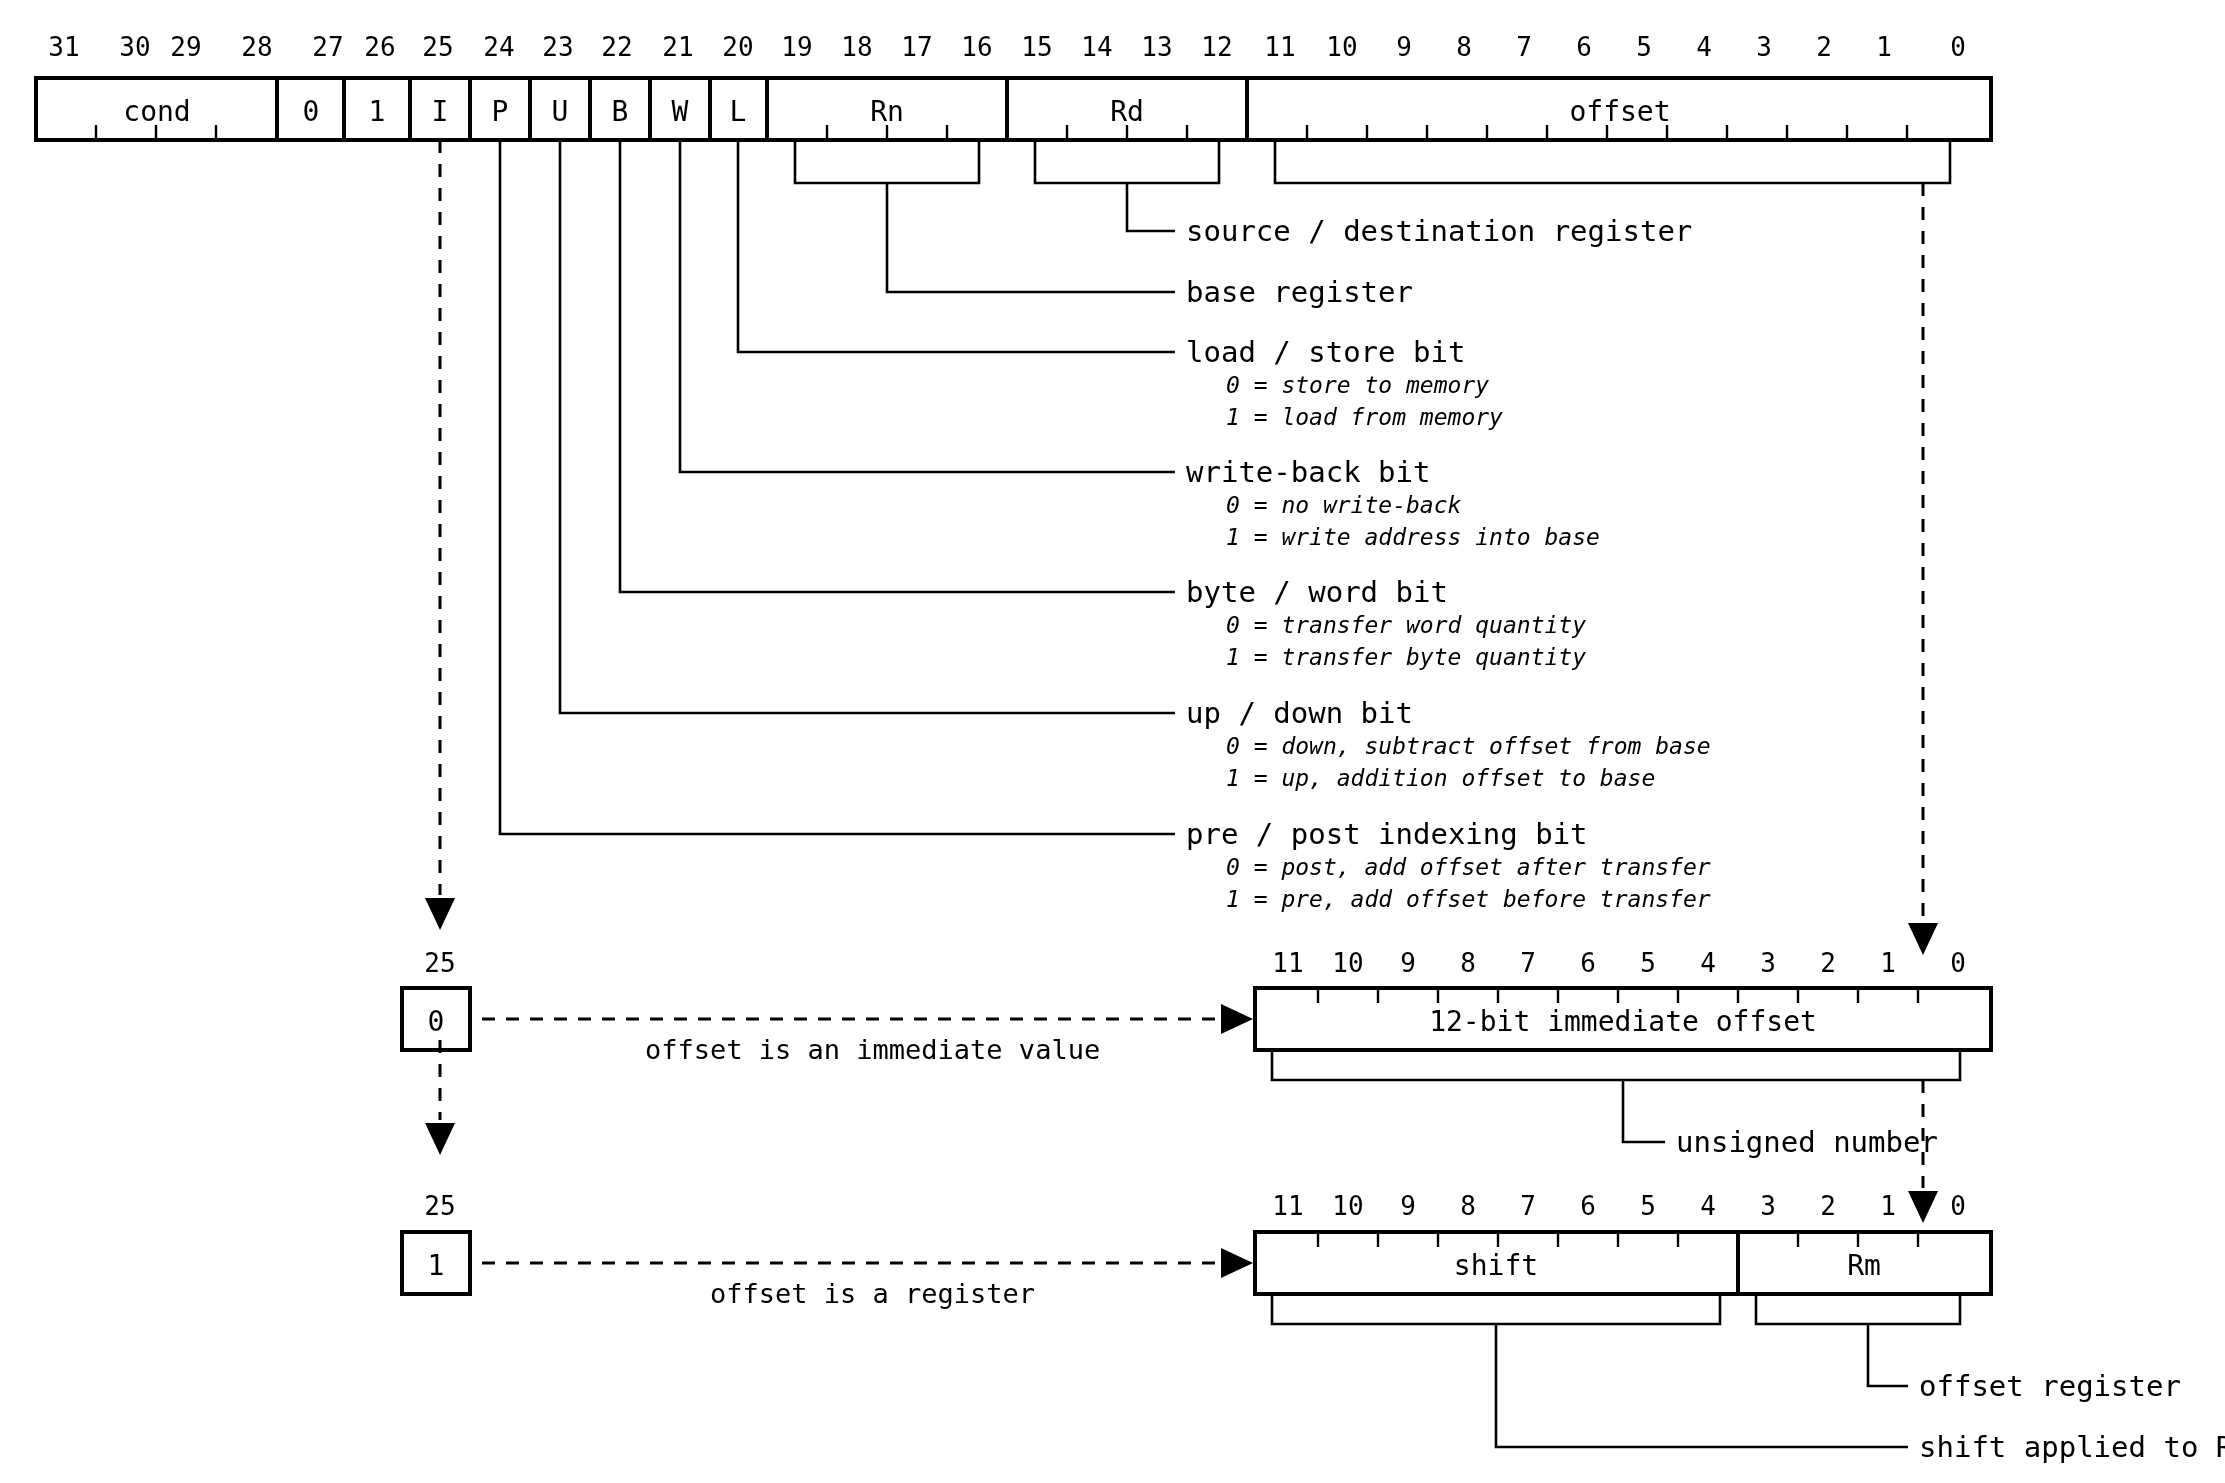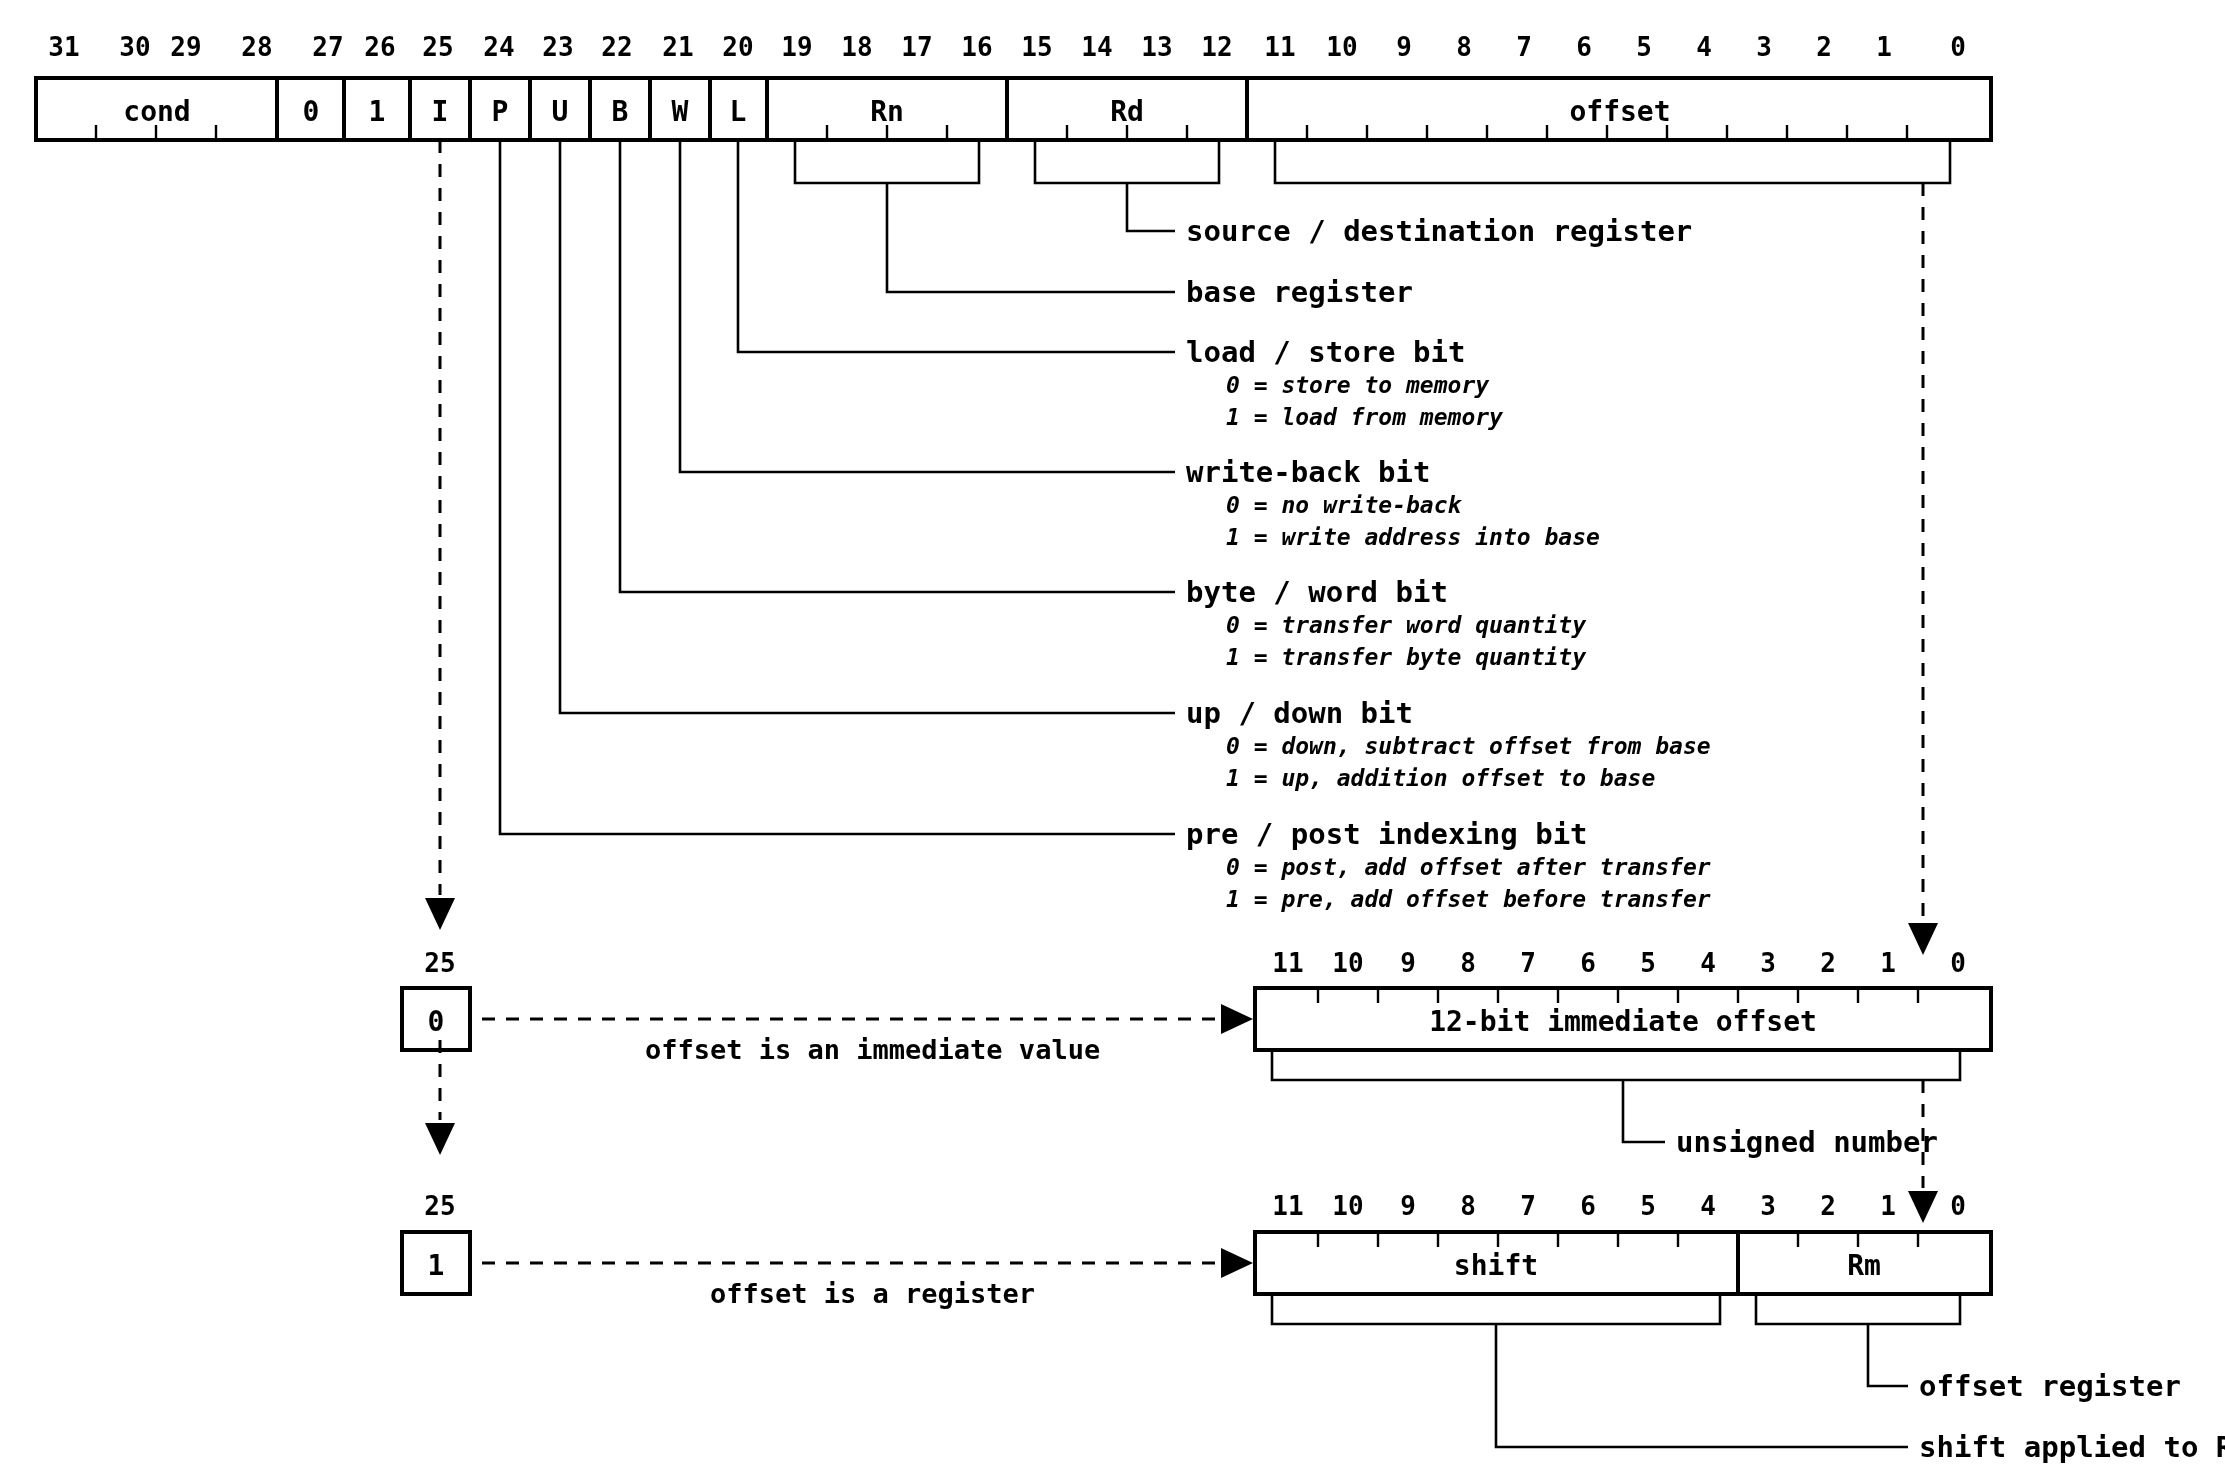--- a/index.html
+++ b/index.html
@@ -9,21 +9,20 @@
   }
   body {
     font-family: "DejaVu Sans Mono", monospace;
     color: #000000;
   }
   #root {
     position: relative;
     width: 2225px;
     height: 1483px;
     overflow: hidden;
-    font-weight: bold;
   }
   svg.diagram {
     position: absolute;
     left: 0;
     top: 0;
     width: 2225px;
     height: 1483px;
   }
   .bit-num {
     font-family: "DejaVu Sans Mono", monospace;

